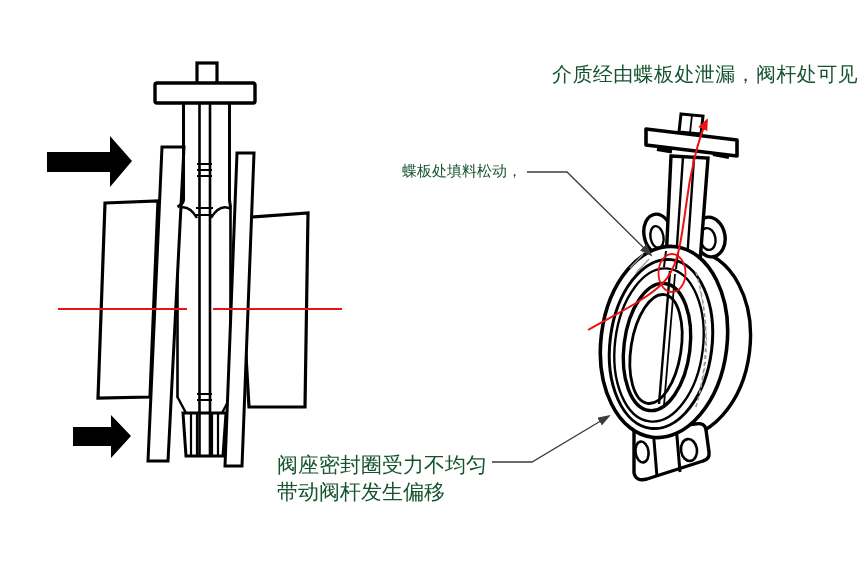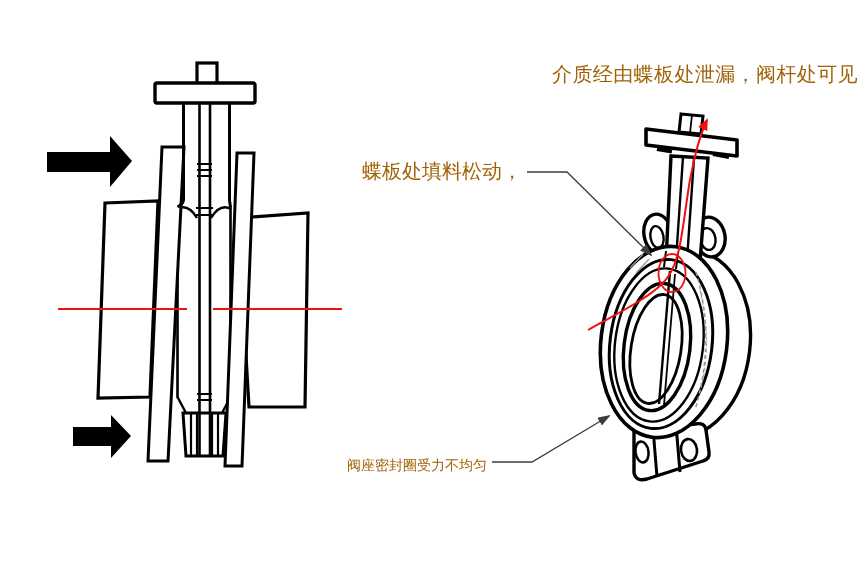--- a/index.html
+++ b/index.html
@@ -2,25 +2,25 @@
 <html><head>
 <meta charset="utf-8">
 <style>
   html,body{margin:0;padding:0;}
   body{
     width:865px;height:578px;position:relative;overflow:hidden;
     background:#ffffff;
     font-family:"Liberation Serif","DejaVu Serif",serif;
   }
   #drawing{position:absolute;left:0;top:0;}
-  .anno{position:absolute;color:#a16207;}
+  .anno{position:absolute;color:#14532d;}
   .anno span{display:block;}
   .t1{left:552px;top:61px;font-size:20px;letter-spacing:0.4px;white-space:nowrap;}
-  .t2{right:343px;top:157px;font-size:20px;line-height:29px;text-align:right;white-space:nowrap;}
-  .t3{right:378px;top:452px;font-size:14px;line-height:27px;text-align:left;white-space:nowrap;margin-left:29px;}
+  .t2{right:343px;top:157px;font-size:15px;line-height:29px;text-align:right;white-space:nowrap;}
+  .t3{right:378px;top:452px;font-size:21px;line-height:27px;text-align:left;white-space:nowrap;margin-left:29px;}
 </style>
 </head>
 <body>
 
 <svg id="drawing" width="865" height="578" viewBox="0 0 865 578">
   <defs>
     <marker id="ah-dark" markerWidth="14" markerHeight="10" refX="11" refY="4.5" orient="auto" markerUnits="userSpaceOnUse">
       <polygon points="0,0 13,4.5 0,9" fill="#3d3d3d"></polygon>
     </marker>
     <marker id="ah-red" markerWidth="14" markerHeight="11" refX="10" refY="5" orient="auto" markerUnits="userSpaceOnUse">
@@ -105,13 +105,14 @@
 </svg>
 
 <div class="anno t1">介质经由蝶板处泄漏，阀杆处可见</div>
 
 <div class="anno t2">
   <span>蝶板处填料松动，</span>
 </div>
 
 <div class="anno t3">
   <span>阀座密封圈受力不均匀</span>
+  <span>带动阀杆发生偏移</span>
 </div>
 
 </body></html>

